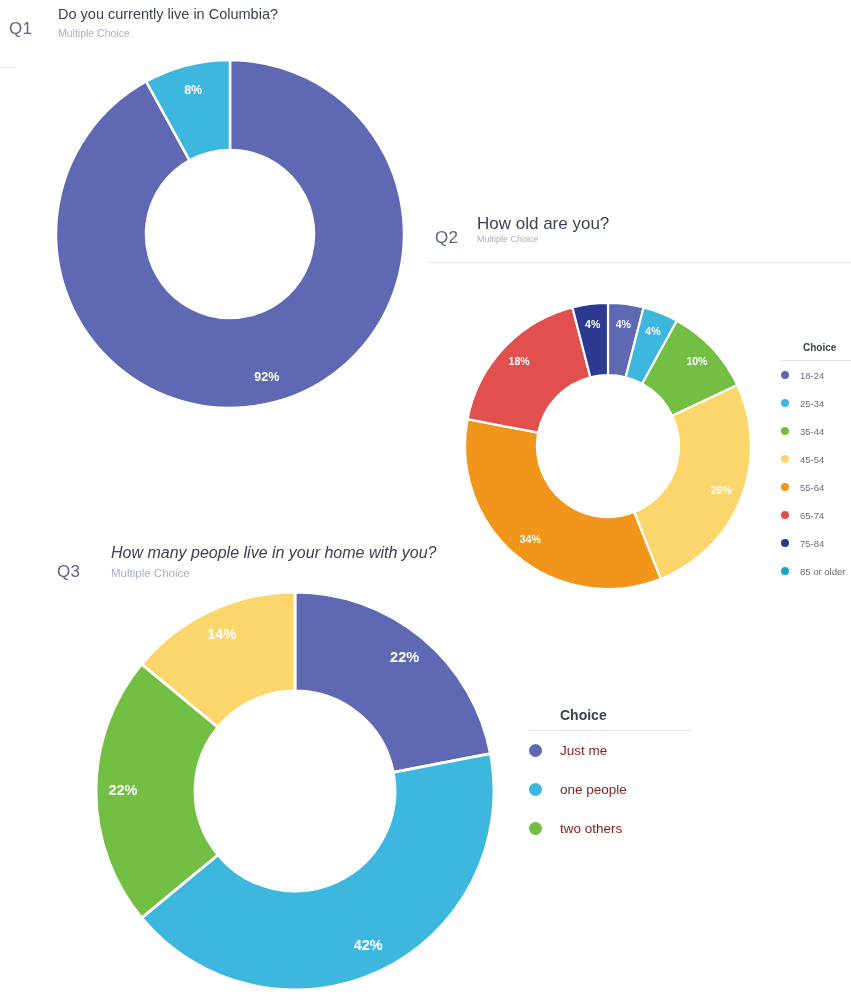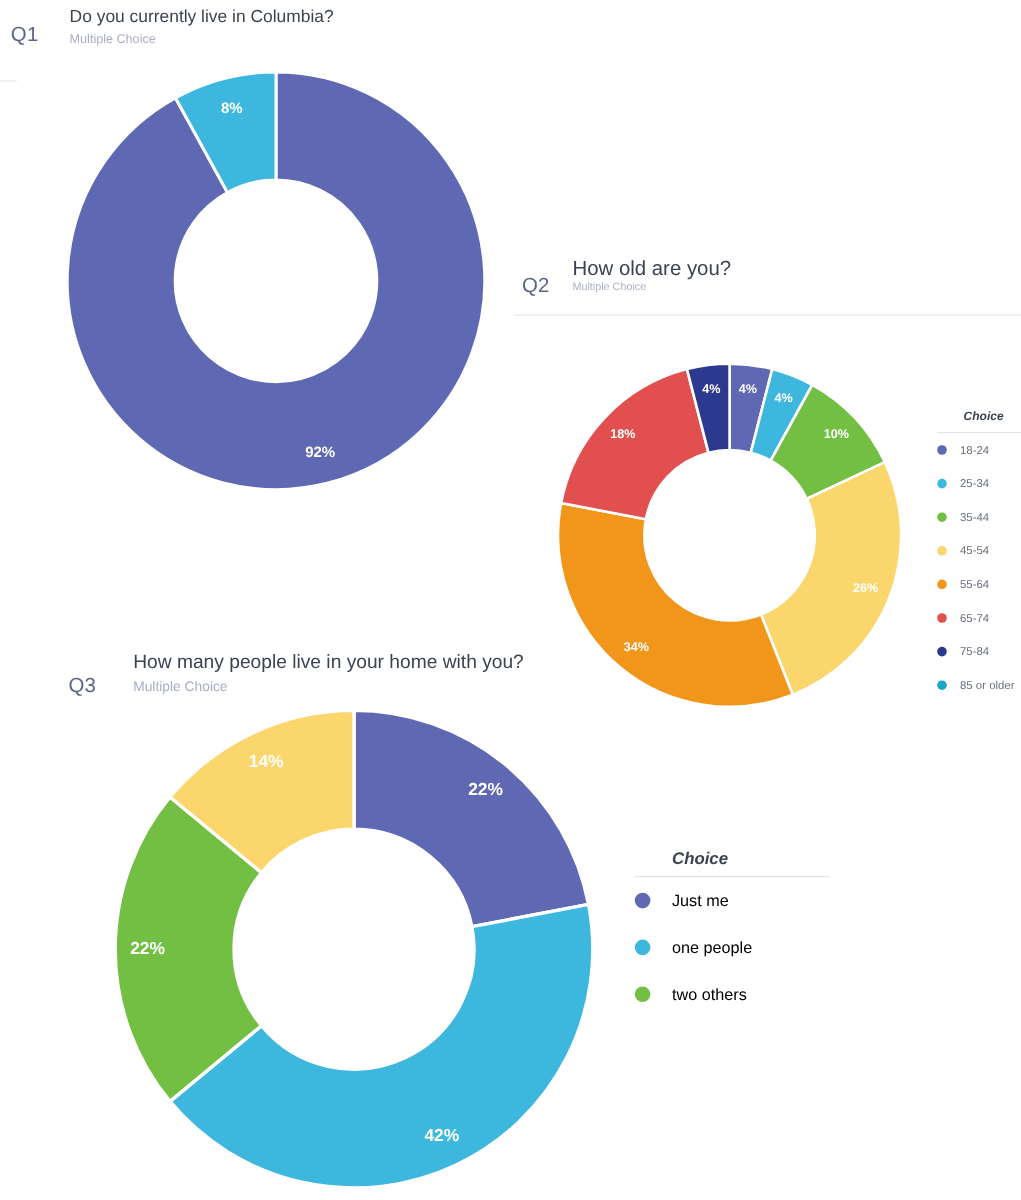--- a/index.html
+++ b/index.html
@@ -51,40 +51,39 @@
     text-anchor: middle;
     dominant-baseline: middle;
   }
 
   
   .legend { position: absolute; }
   .legend-title {
     color: #3b4252;
     font-weight: 700;
     padding-bottom: 7px;
-    font-style: italic;
   }
   .legend-rule { height: 1px; background: #e2e3e9; }
   .legend-item { display: flex; align-items: center; }
   .legend-dot {
     border-radius: 50%;
     flex: 0 0 auto;
   }
   .legend-label { color: #4a5160; white-space: nowrap; }
 
   
   .legend.small .legend-title { font-size: 10px; padding-left: 22px; }
   .legend.small .legend-item { height: 28px; }
   .legend.small .legend-dot { width: 8px; height: 8px; margin-right: 11px; }
   .legend.small .legend-label { font-size: 9.5px; color: #6a6f7e; }
 
   .legend.large .legend-title { font-size: 14px; padding-left: 31px; }
   .legend.large .legend-item { height: 39px; }
   .legend.large .legend-dot { width: 13px; height: 13px; margin-right: 18px; }
-  .legend.large .legend-label { font-size: 13.5px; color: #000000; text-align: right; }
+  .legend.large .legend-label { font-size: 13.5px; color: #7f1d1d; text-align: right; }
 </style>
 </head>
 <body>
 
 <div id="page">
 
   <div class="qblock" style="left:0;top:0;width:430px;height:70px;">
     <div class="qnum" style="left:9px;top:19px;">Q1</div>
     <div class="qtitle" style="left:58px;top:6px;font-size:14.5px;">Do you currently live in Columbia?</div>
     <div class="qsub" style="left:58px;top:27px;">Multiple Choice</div>
@@ -160,21 +159,21 @@
         </div>
         <div class="legend-item">
           <span class="legend-dot" style="background: rgb(27, 166, 201);"></span>
           <span class="legend-label">85 or older</span>
         </div>
       </div>
   </div>
 
   <div class="qblock" style="left:45px;top:538px;width:470px;height:60px;">
     <div class="qnum" style="left:12px;top:24px;">Q3</div>
-    <div class="qtitle" style="left:66px;top:6px;font-size:16px;">How many people live in your home with you?</div>
+    <div class="qtitle" style="left:66px;top:6px;font-size:16px;font-style:italic;">How many people live in your home with you?</div>
     <div class="qsub" style="left:66px;top:29px;font-size:11.5px;">Multiple Choice</div>
   </div>
 
   <div class="donut" style="left:96px;top:592px;width:398px;height:398px;">
     <svg id="svg-q3" width="398" height="398" viewBox="0 0 398 398">
         <path d="M 199 0 A 199 199 0 0 1 394.475162895009 161.7111183974408 L 297.2287250728689 180.26186854142753 A 100 100 0 0 0 199 99 Z" fill="#5f68b2" stroke="#ffffff" stroke-width="2.8"></path>
         <text x="308.6369262367747" y="66.47172224256425" class="slice-label" font-size="14.5">22%</text>
         <path d="M 394.475162895009 161.7111183974408 A 199 199 0 0 1 45.66786468761802 325.84737395998934 L 121.94867572242111 262.74239897486905 A 100 100 0 0 0 297.2287250728689 180.26186854142753 Z" fill="#3eb7df" stroke="#ffffff" stroke-width="2.8"></path>
         <text x="272.23403814919254" y="354.6302530241553" class="slice-label" font-size="14.5">42%</text>
         <path d="M 45.66786468761802 325.84737395998934 A 199 199 0 0 1 45.66786468761782 72.1526260400109 L 121.94867572242102 135.2576010251311 A 100 100 0 0 0 121.94867572242111 262.74239897486905 Z" fill="#72bf44" stroke="#ffffff" stroke-width="2.8"></path>

